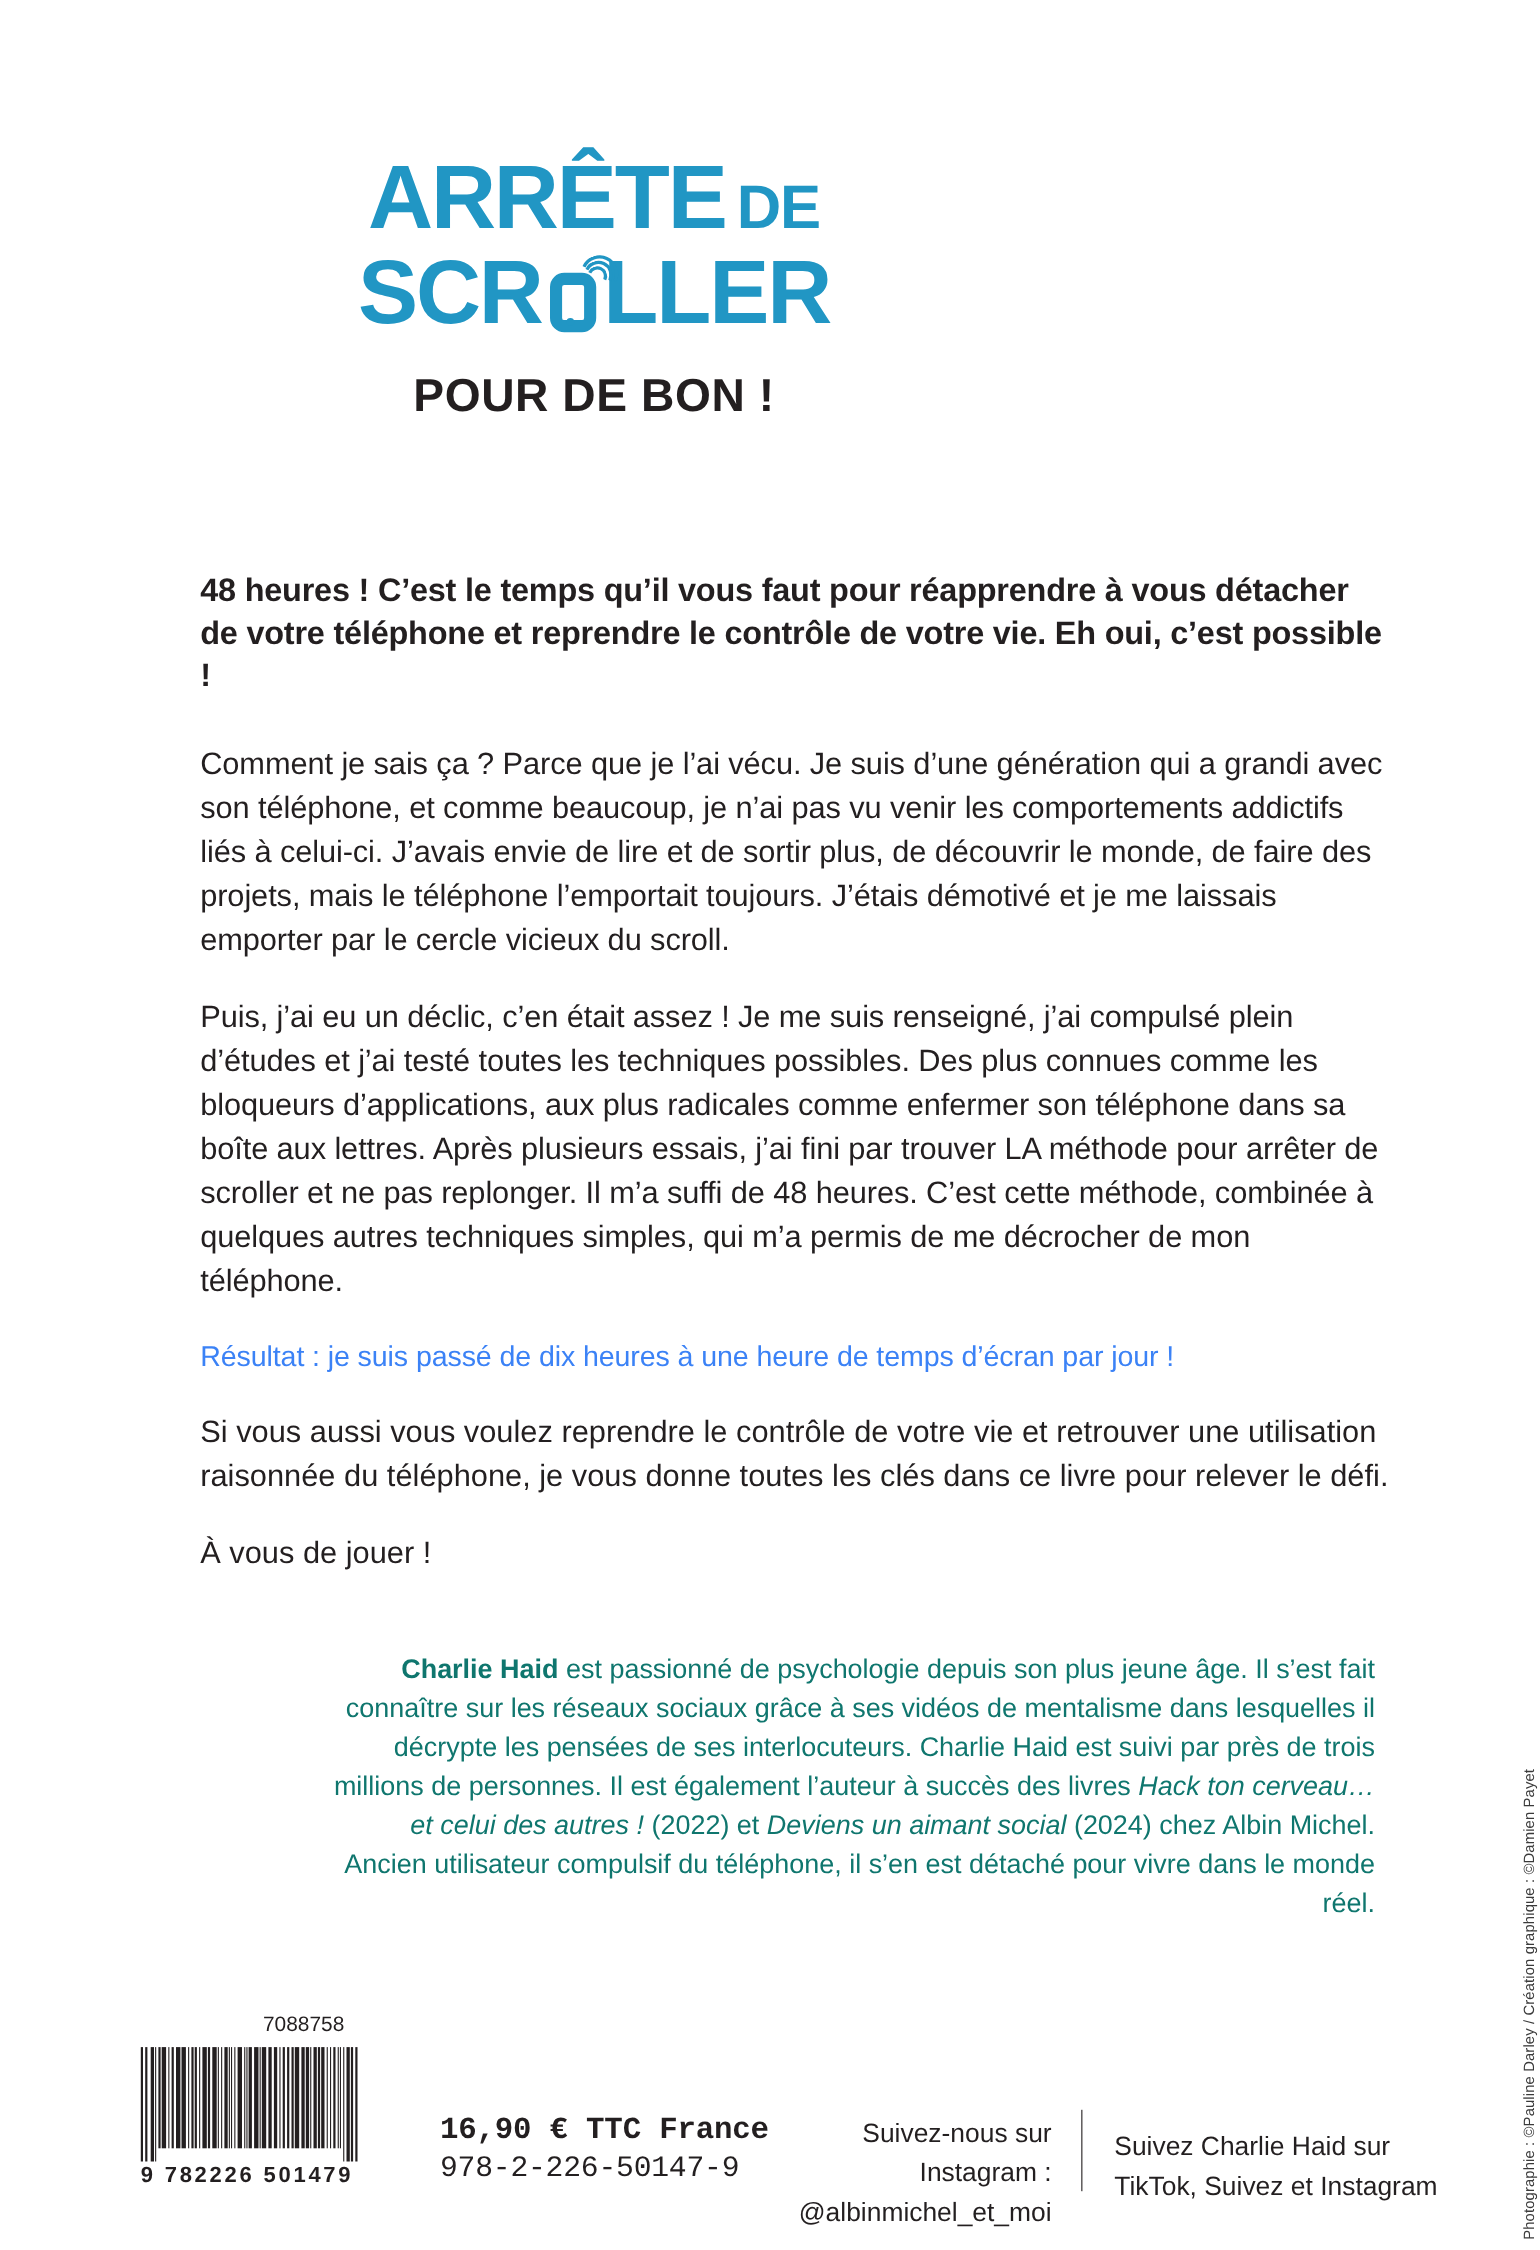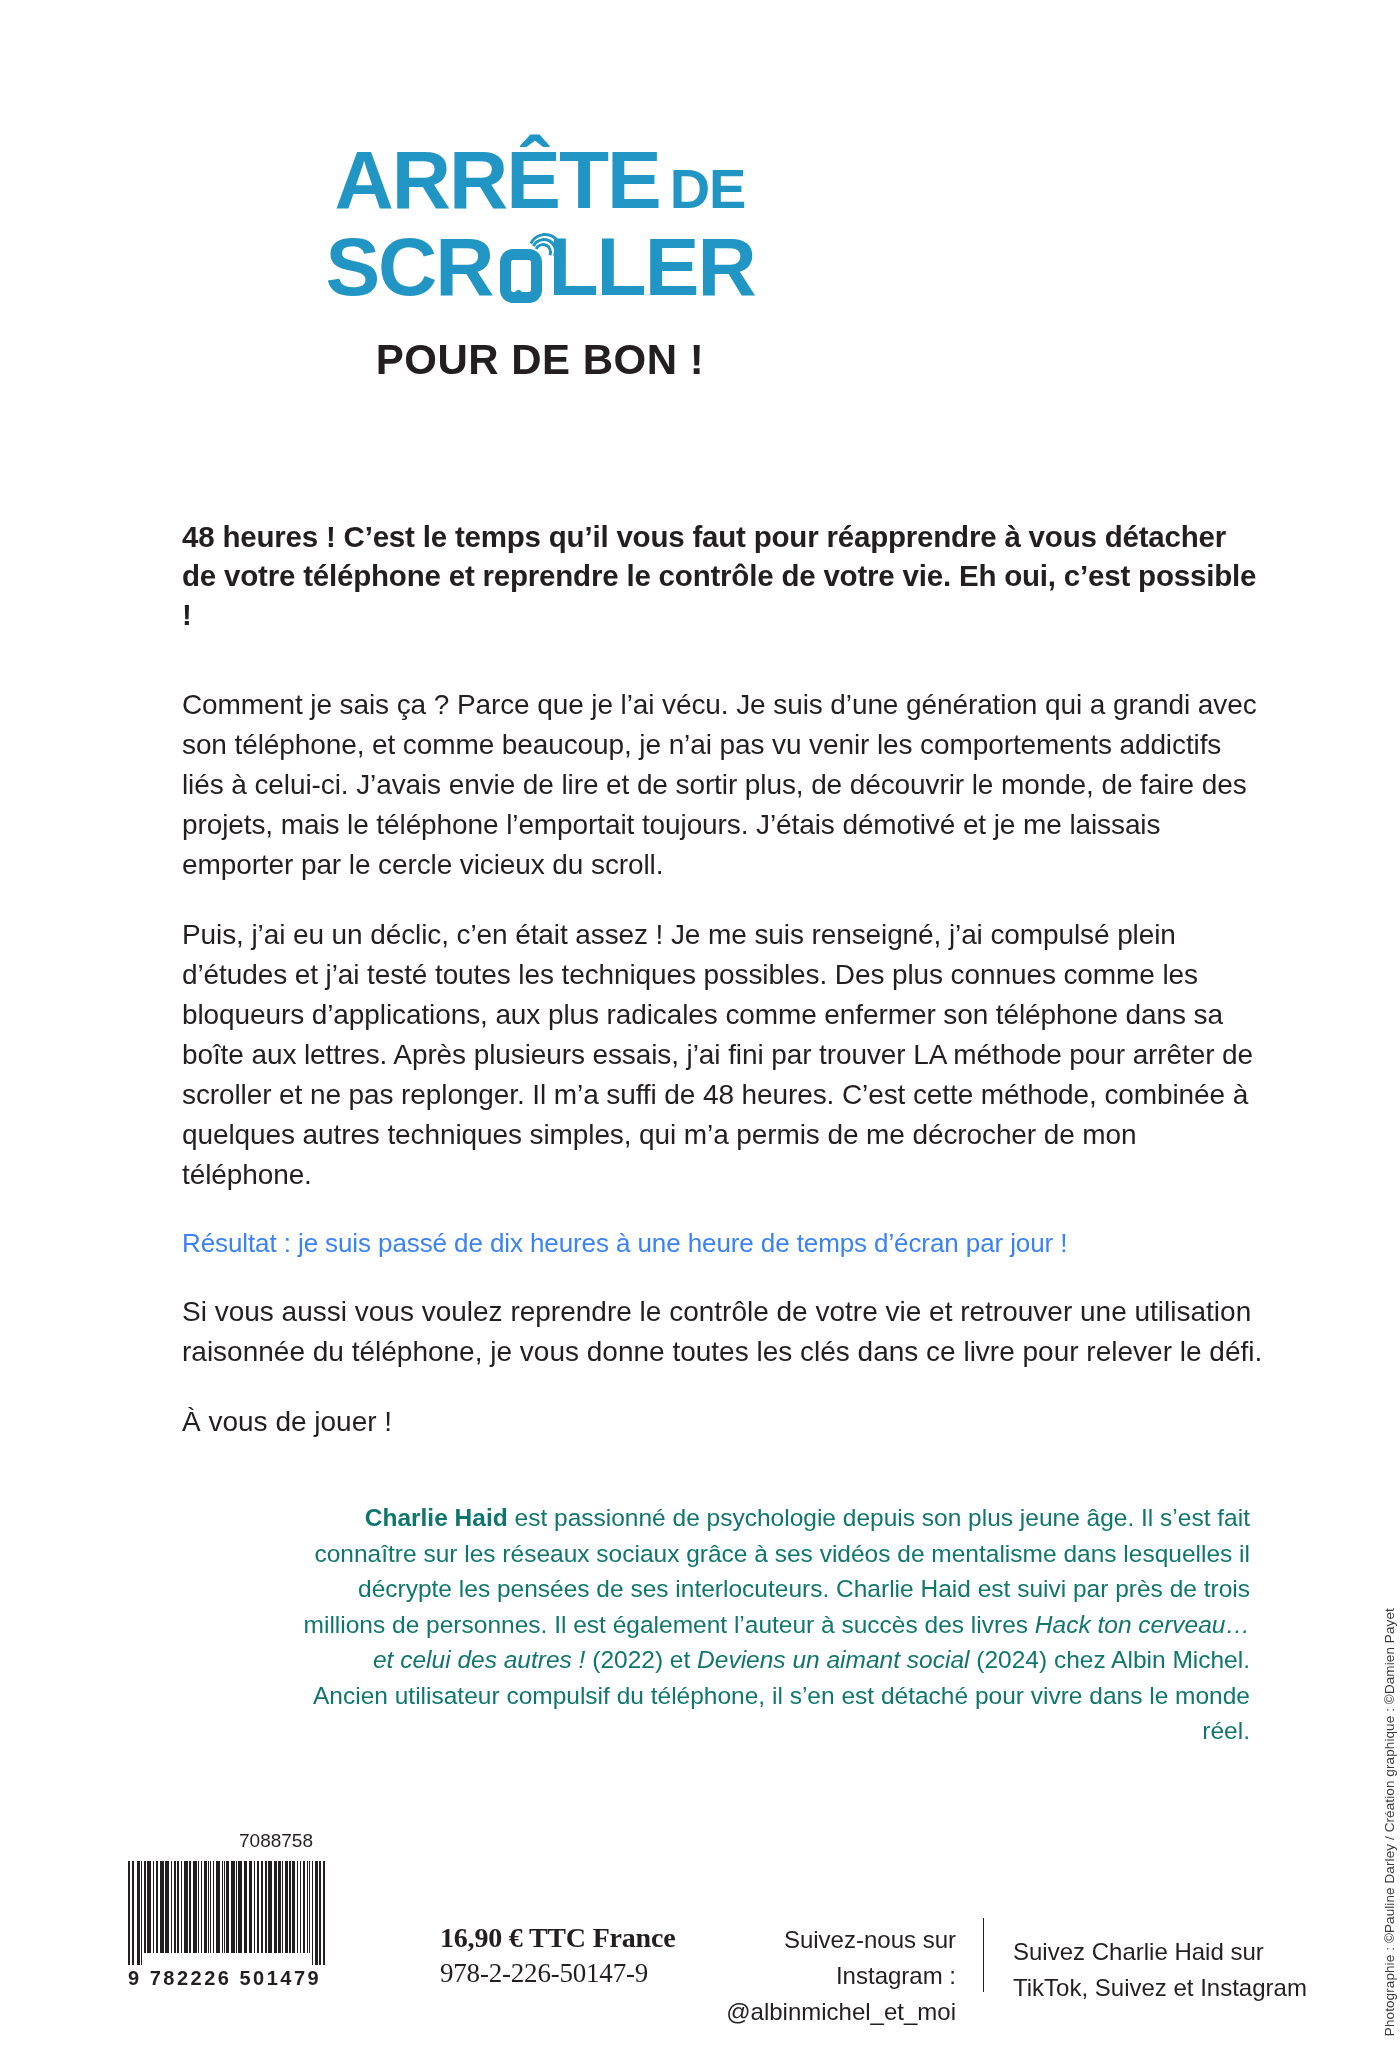--- a/index.html
+++ b/index.html
@@ -115,21 +115,21 @@
     left: 182px;
     top: 518px;
     width: 1082px;
   }
   .lede {
     font-family: "Liberation Sans", sans-serif;
     font-weight: bold;
     font-size: 29.5px;
     line-height: 1.32;
     color: #231f20;
-    margin: 0 0 50px 0;
+    margin: 0 0 40px 0;
     letter-spacing: -0.2px;
   }
   p.body-par {
     font-family: "Liberation Sans", sans-serif;
     font-weight: normal;
     font-size: 28px;
     line-height: 1.43;
     color: #231f20;
     margin: 0 0 30px 0;
     letter-spacing: -0.1px;
@@ -220,23 +220,22 @@
     font-size: 20px;
     letter-spacing: 2.5px;
     color: #231f20;
     margin-top: 2px;
     white-space: nowrap;
   }
   .price-block {
     position: absolute;
     left: 400px;
     top: 92px;
-    font-family: Liberation Serif, serif;
-    color: #231f20;
-    margin-left: 40px;
+    font-family: Liberation Mono, monospace;
+    color: #231f20;
   }
   .price-line {
     font-weight: bold;
     font-size: 28px;
     letter-spacing: -0.2px;
   }
   .isbn-line {
     font-size: 27px;
     margin-top: 4px;
     letter-spacing: -0.2px;

